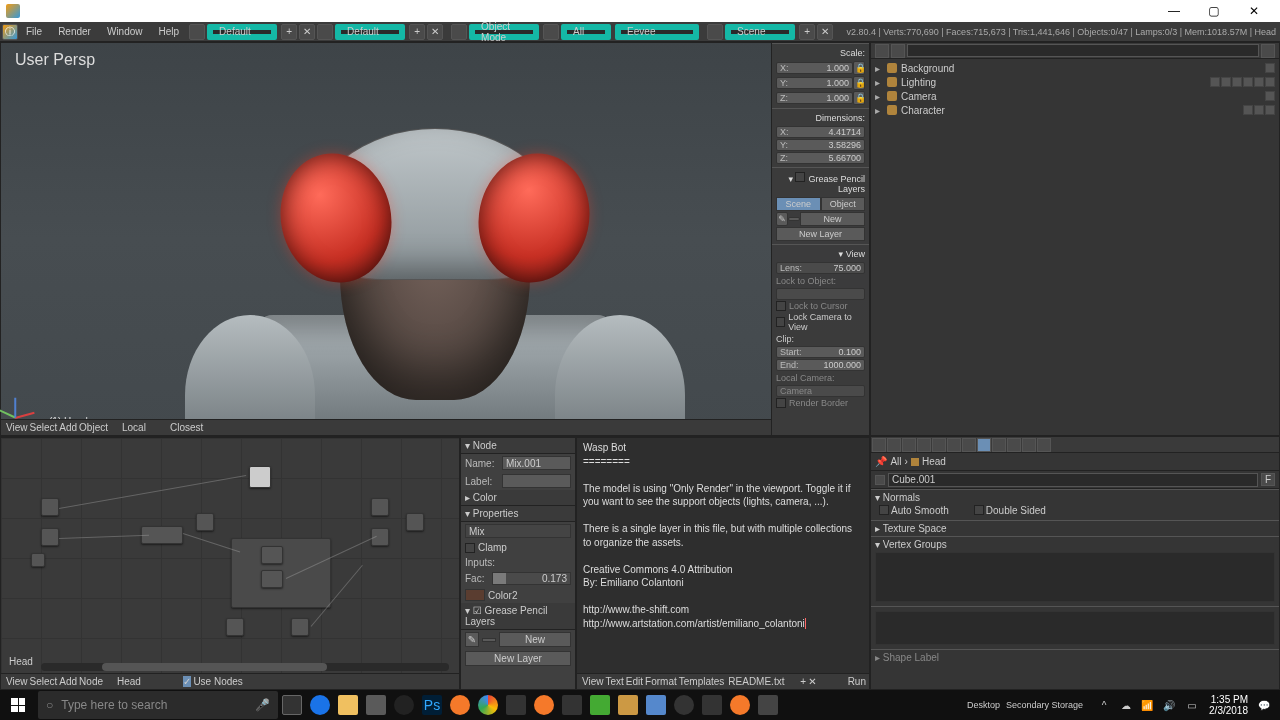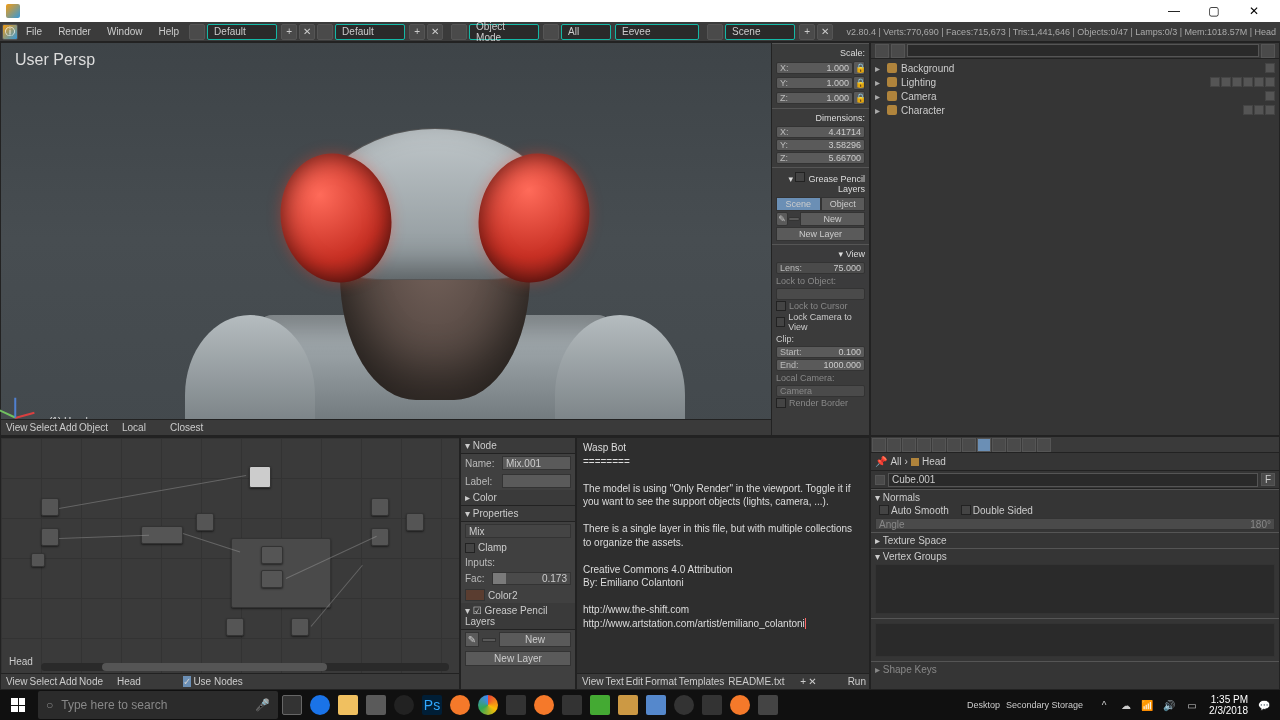--- a/index.html
+++ b/index.html
@@ -4,21 +4,21 @@
 <style>
 * { box-sizing: border-box; margin: 0; padding: 0; font-family: "Segoe UI", Arial, sans-serif; }
 body { background: #000; width: 1280px; height: 720px; overflow: hidden; font-size: 10px; color: #ccc; user-select: none; }
 .window { width: 1280px; height: 690px; background: #393939; display: flex; flex-direction: column; }
 .titlebar { height: 22px; background: #fff; display: flex; align-items: center; padding: 0 6px; color: #000; font-size: 11px; }
 .titlebar .icon { width: 14px; height: 14px; background: linear-gradient(135deg,#f39c12,#3498db); border-radius: 2px; margin-right: 6px; }
 .titlebar .spacer { flex: 1; }
 .titlebar .winbtn { width: 40px; height: 22px; display: flex; align-items: center; justify-content: center; font-size: 12px; cursor: pointer; }
 .menubar { height: 20px; background: #3b3b3b; display: flex; align-items: center; border-bottom: 1px solid #222; }
 .menubar .mitem { padding: 0 8px; font-size: 10px; cursor: pointer; }
-.menubar .dropdown { background: #2a2a2a; border: 1px solid #14b8a6; height: 16px; font-size: 10px; display: flex; align-items: center; padding: 0 6px; margin: 0 2px; border-radius: 2px; }
+.menubar .dropdown { background: #2a2a2a; border: 6px solid #14b8a6; height: 16px; font-size: 10px; display: flex; align-items: center; padding: 0 6px; margin: 0 2px; border-radius: 2px; }
 .menubar .stats { margin-left: auto; font-size: 9px; color: #aaa; padding-right: 4px; white-space: nowrap; }
 .menubar .iconbtn { width: 16px; height: 16px; background: #4a4a4a; border: 1px solid #555; margin-left: 2px; cursor: pointer; border-radius: 2px; display: flex; align-items: center; justify-content: center; }
 .workarea { flex: 1; display: grid; grid-template-columns: 870px 1fr; grid-template-rows: 394px 1fr; min-height: 0; }
 .viewport3d { grid-column: 1; grid-row: 1; background: linear-gradient(#3e4448 0%, #474d51 50%, #43494d 100%); position: relative; border: 1px solid #222; }
 .viewport3d .userpersp { position: absolute; top: 8px; left: 14px; font-size: 16px; color: #ddd; }
 .viewport3d .objname { position: absolute; bottom: 8px; left: 48px; font-size: 10px; color: #ddd; }
 .viewport3d .axis { position: absolute; bottom: 18px; left: 14px; }
 .axis .line { position: absolute; width: 20px; height: 1.5px; transform-origin: left center; }
 .axis .ax-x { background: #d94040; transform: rotate(-15deg); }
 .axis .ax-y { background: #70c060; transform: rotate(-155deg); }
@@ -474,49 +474,43 @@
         <span style="width:8px;height:8px;background:#b0843c;display:inline-block"></span>
         <span>Head</span>
       </div>
       <div class="breadcrumb">
         <span style="width:10px;height:10px;background:#4a4a4a;border:1px solid #555"></span>
         <div class="dd">Cube.001</div>
         <span style="padding:0 3px;background:#4a4a4a;border:1px solid #555">F</span>
       </div>
       <div class="psec">
         <div>▾ <span>Normals</span></div>
-        <div style="display:flex;gap:12px;padding:2px 4px">
+        <div style="display:flex;gap:25px;padding:2px 4px">
             <div style="display:flex;gap:2px">
               <div style="width:10px;height:10px;background:#444;border:1px solid #222"></div>
               <span>Auto Smooth</span>
             </div>
             <div style="display:flex;gap:2px">
               <div style="width:10px;height:10px;background:#444;border:1px solid #222"></div>
               <span>Double Sided</span>
             </div>
           </div>
-        <div style="display:flex;gap:6px">
-            <div style="flex:1;background:#4a4a4a;border:1px solid #333;height:12px;display:flex;padding:0 3px;align-items:center;color:#888">
-              <span>Angle</span>
-              <span style="margin-left:auto">180°</span>
-            </div>
-          </div>
       </div>
       <div class="psec">
           <div>▸ <span>Texture Space</span></div>
         </div>
       <div class="psec">
         <div>▾ <span>Vertex Groups</span></div>
         <div class="list"></div>
       </div>
       <div class="psec">
         <div class="list" style="height:34px"></div>
       </div>
       <div class="psec">
-          <div style="color:#888">▸ <span>Shape Keys</span></div>
+          <div style="color:#888">▸ <span>Shape Label</span></div>
         </div>
     </div>
   </div>
 </div>
 
 <div class="taskbar">
   <div class="startbtn">
       <div class="winlogo">
         <div></div>
         <div></div>

